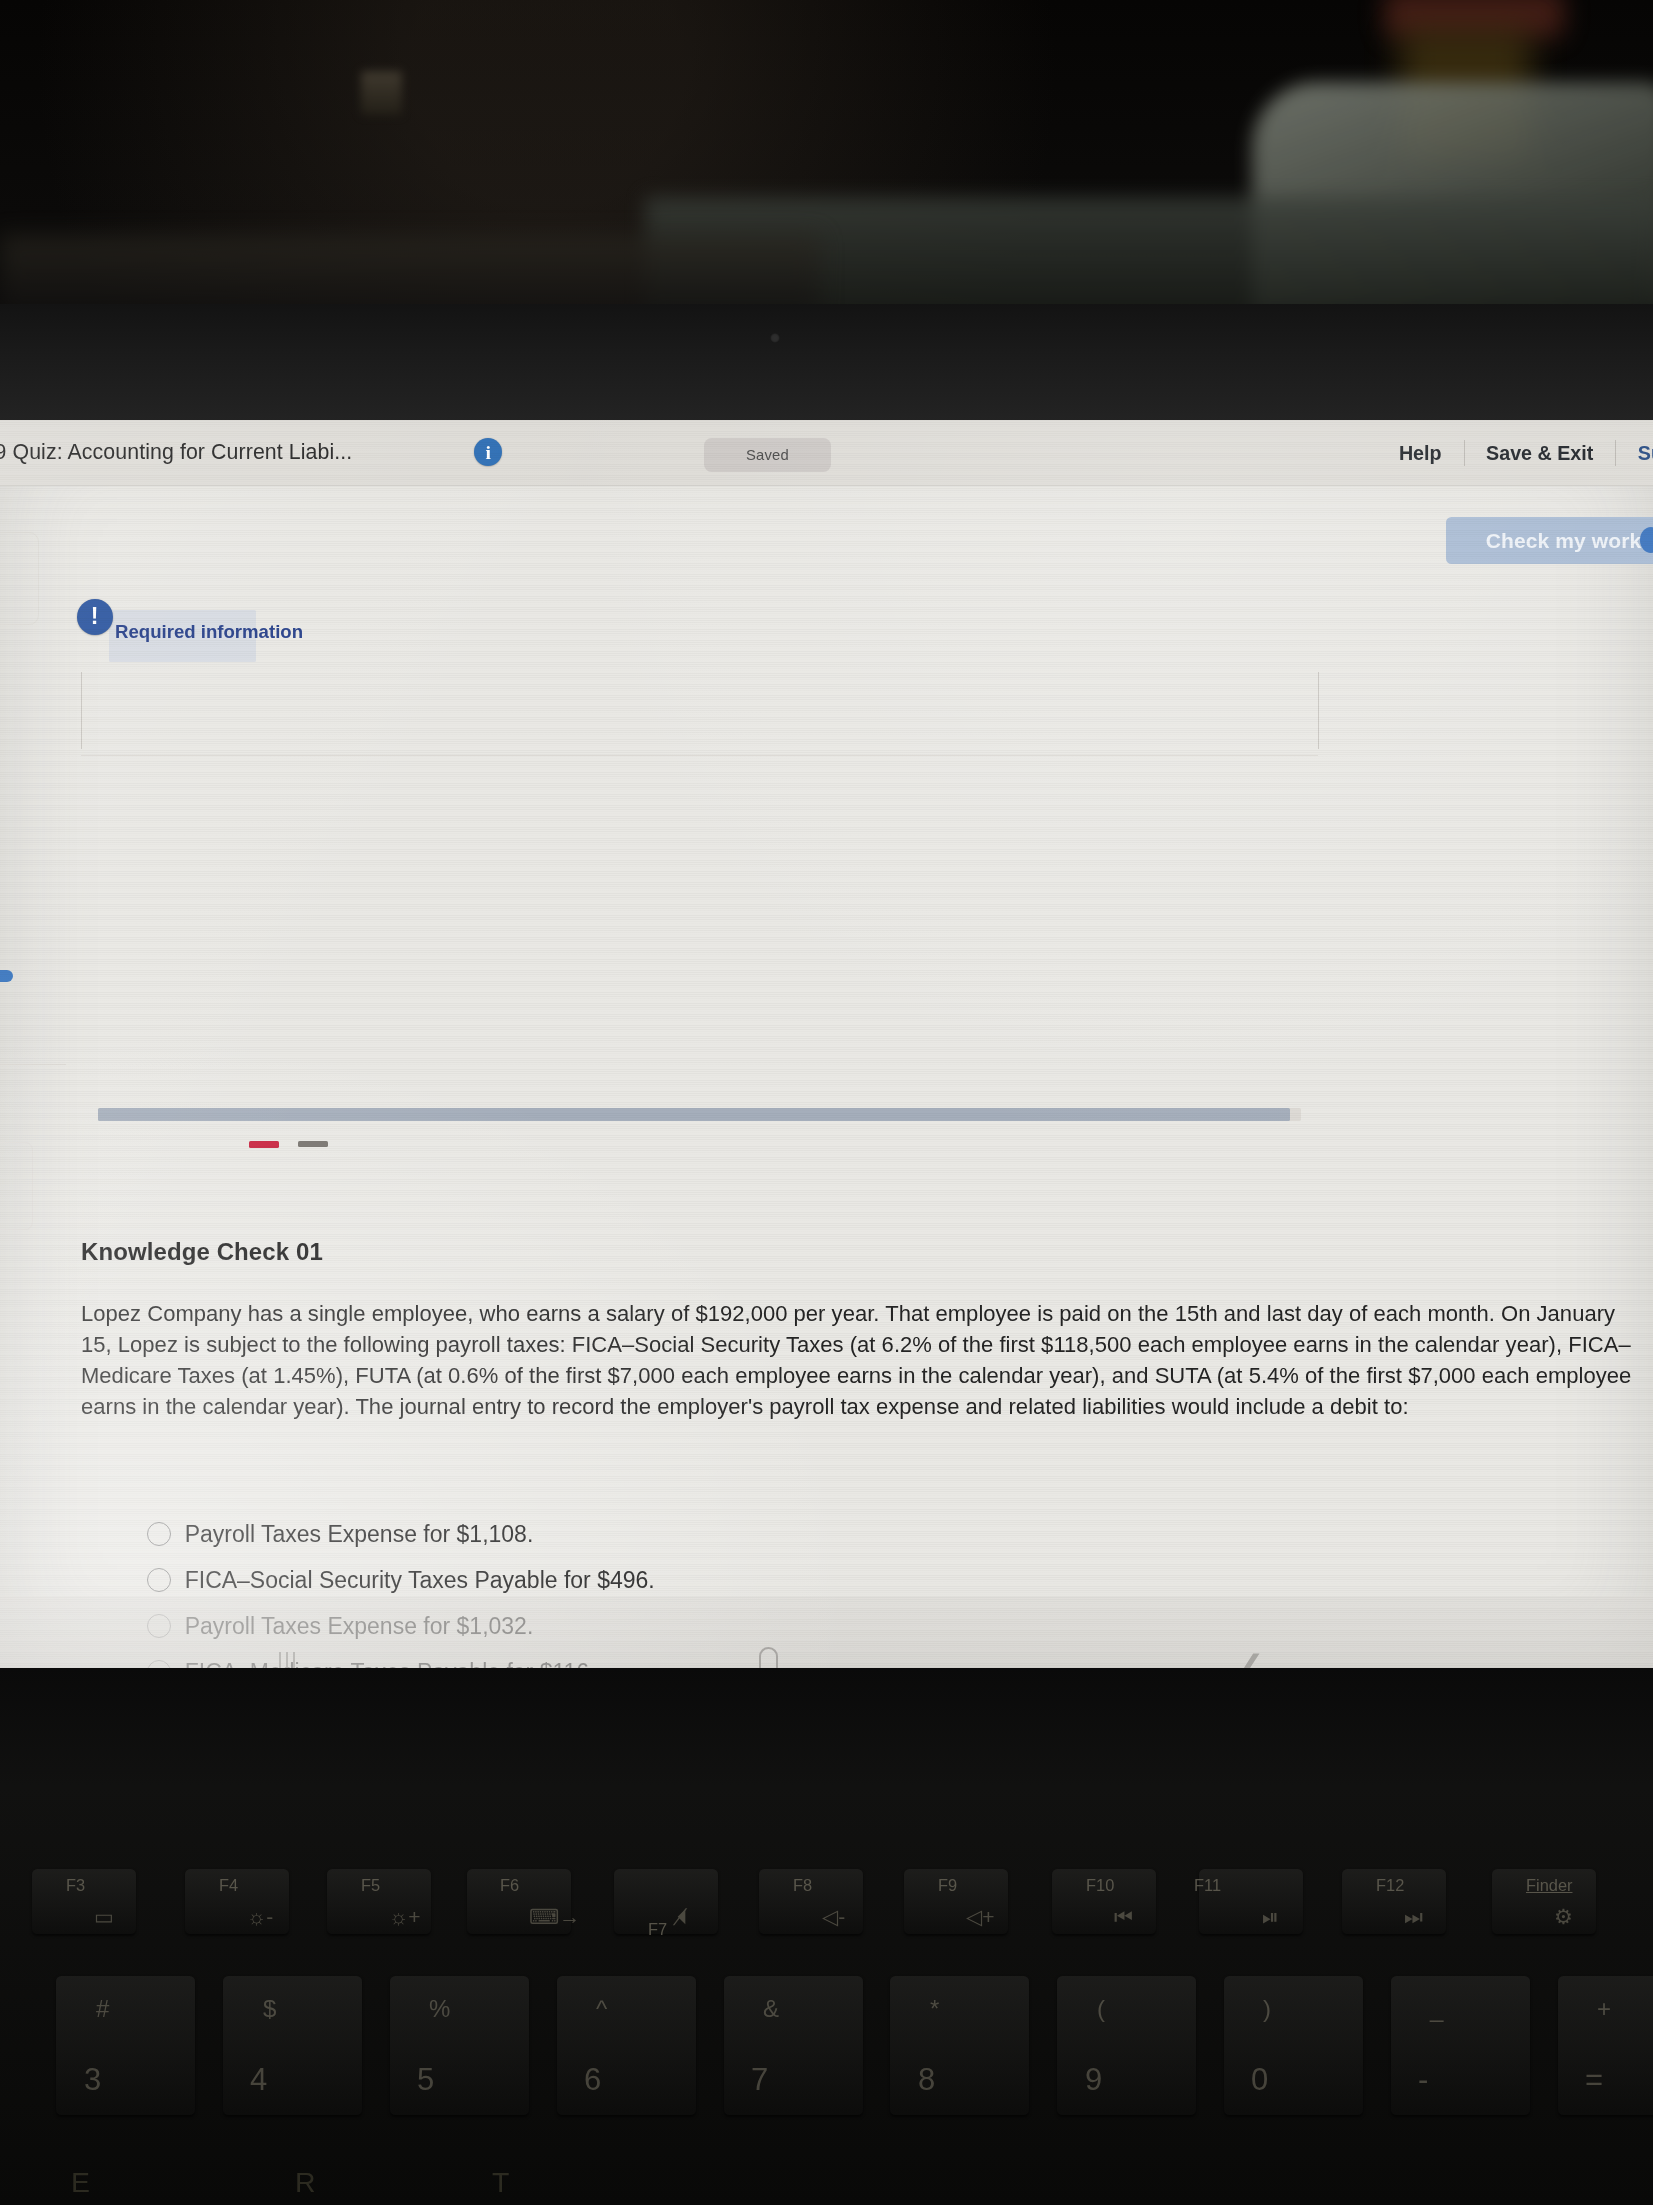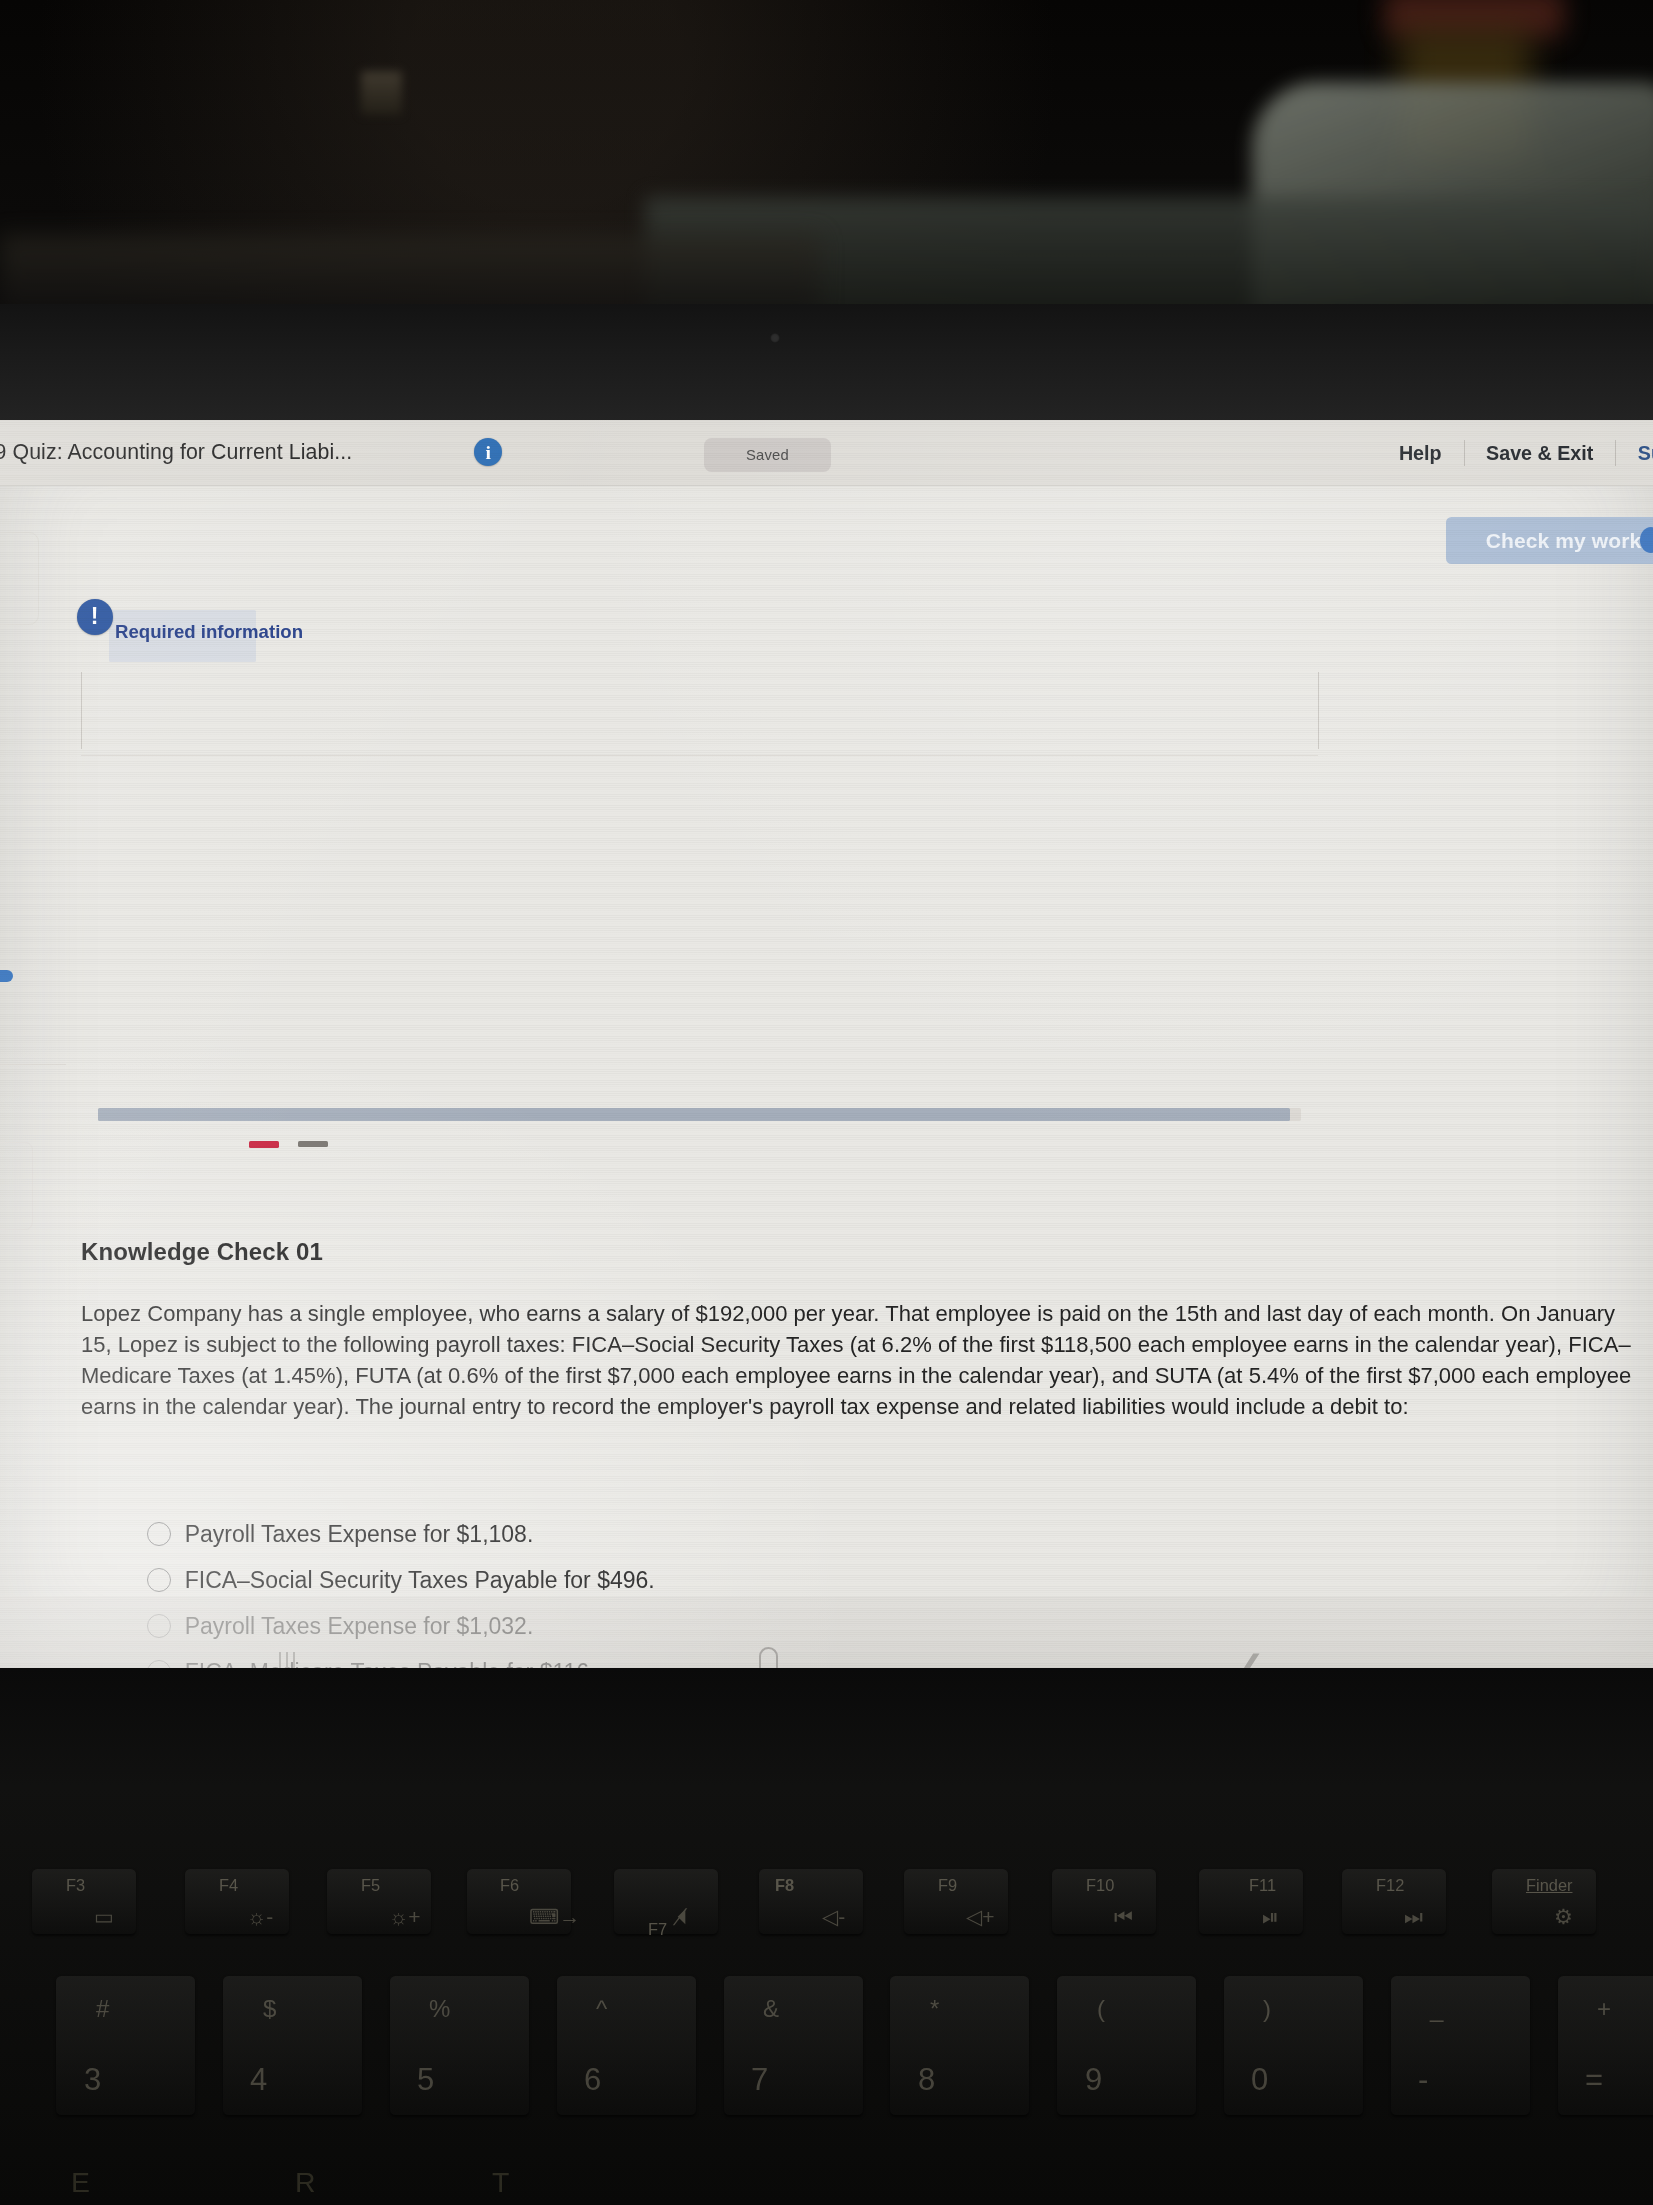--- a/index.html
+++ b/index.html
@@ -382,30 +382,30 @@
       <div class="key-cap" style="left: 327px; top: 1869px; width: 104px; height: 65px;"></div>
       <div class="key fkey-label" style="left: 361px; top: 1876px;">F5</div>
       <div class="key fkey-glyph" style="left: 389px; top: 1896px;">☼+</div>
       <div class="key-cap" style="left: 467px; top: 1869px; width: 104px; height: 65px;"></div>
       <div class="key fkey-label" style="left: 500px; top: 1876px;">F6</div>
       <div class="key fkey-glyph" style="left: 529px; top: 1896px;">⌨→</div>
       <div class="key-cap" style="left: 614px; top: 1869px; width: 104px; height: 65px;"></div>
       <div class="key fkey-label" style="left: 648px; top: 1920px;">F7</div>
       <div class="key fkey-glyph" style="left: 677px; top: 1896px;">⏴̸</div>
       <div class="key-cap" style="left: 759px; top: 1869px; width: 104px; height: 65px;"></div>
-      <div class="key fkey-label" style="left: 775px; top: 1876px; font-weight: bold;">F8</div>
+      <div class="key fkey-label" style="left: 793px; top: 1876px;">F8</div>
       <div class="key fkey-glyph" style="left: 822px; top: 1896px;">◁-</div>
       <div class="key-cap" style="left: 904px; top: 1869px; width: 104px; height: 65px;"></div>
       <div class="key fkey-label" style="left: 938px; top: 1876px;">F9</div>
       <div class="key fkey-glyph" style="left: 966px; top: 1896px;">◁+</div>
       <div class="key-cap" style="left: 1052px; top: 1869px; width: 104px; height: 65px;"></div>
       <div class="key fkey-label" style="left: 1086px; top: 1876px;">F10</div>
       <div class="key fkey-glyph" style="left: 1114px; top: 1896px;">⏮</div>
       <div class="key-cap" style="left: 1199px; top: 1869px; width: 104px; height: 65px;"></div>
-      <div class="key fkey-label" style="left: 1249px; top: 1876px;">F11</div>
+      <div class="key fkey-label" style="left: 1194px; top: 1876px;">F11</div>
       <div class="key fkey-glyph" style="left: 1262px; top: 1896px;">⏯</div>
       <div class="key-cap" style="left: 1342px; top: 1869px; width: 104px; height: 65px;"></div>
       <div class="key fkey-label" style="left: 1376px; top: 1876px;">F12</div>
       <div class="key fkey-glyph" style="left: 1404px; top: 1896px;">⏭</div>
       <div class="key-cap" style="left: 1492px; top: 1869px; width: 104px; height: 65px;"></div>
       <div class="key fkey-label" style="left: 1526px; top: 1876px; text-decoration: underline;">Finder</div>
       <div class="key fkey-glyph" style="left: 1554px; top: 1896px;">⚙</div>
     </div>
 
   <div id="numkeys">

